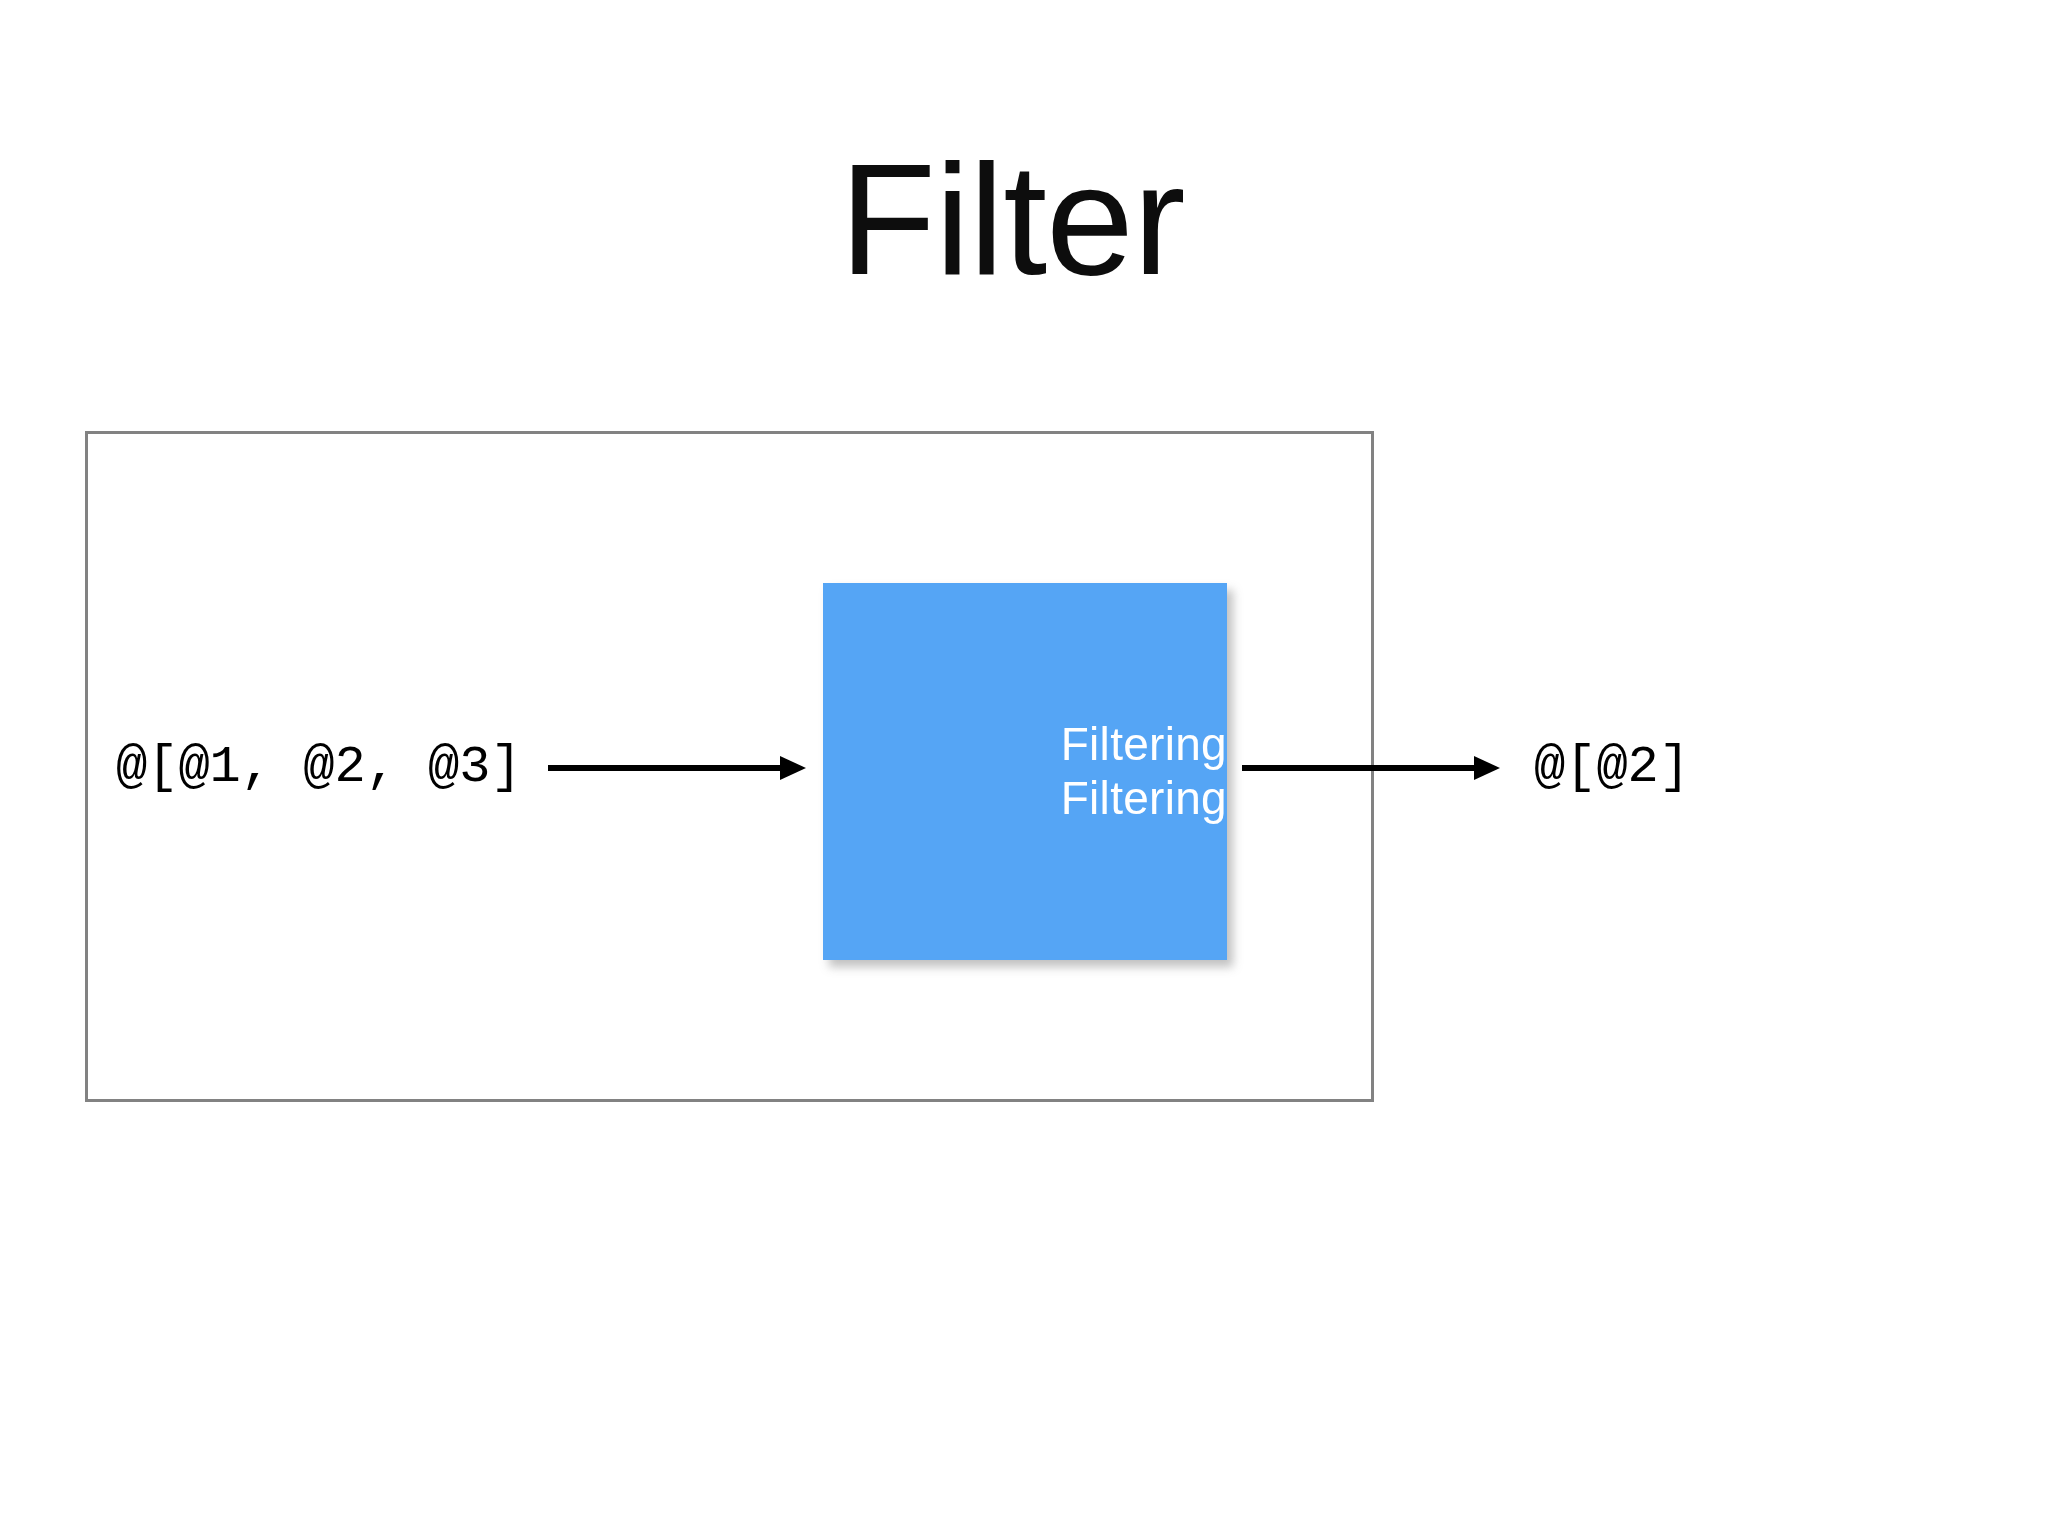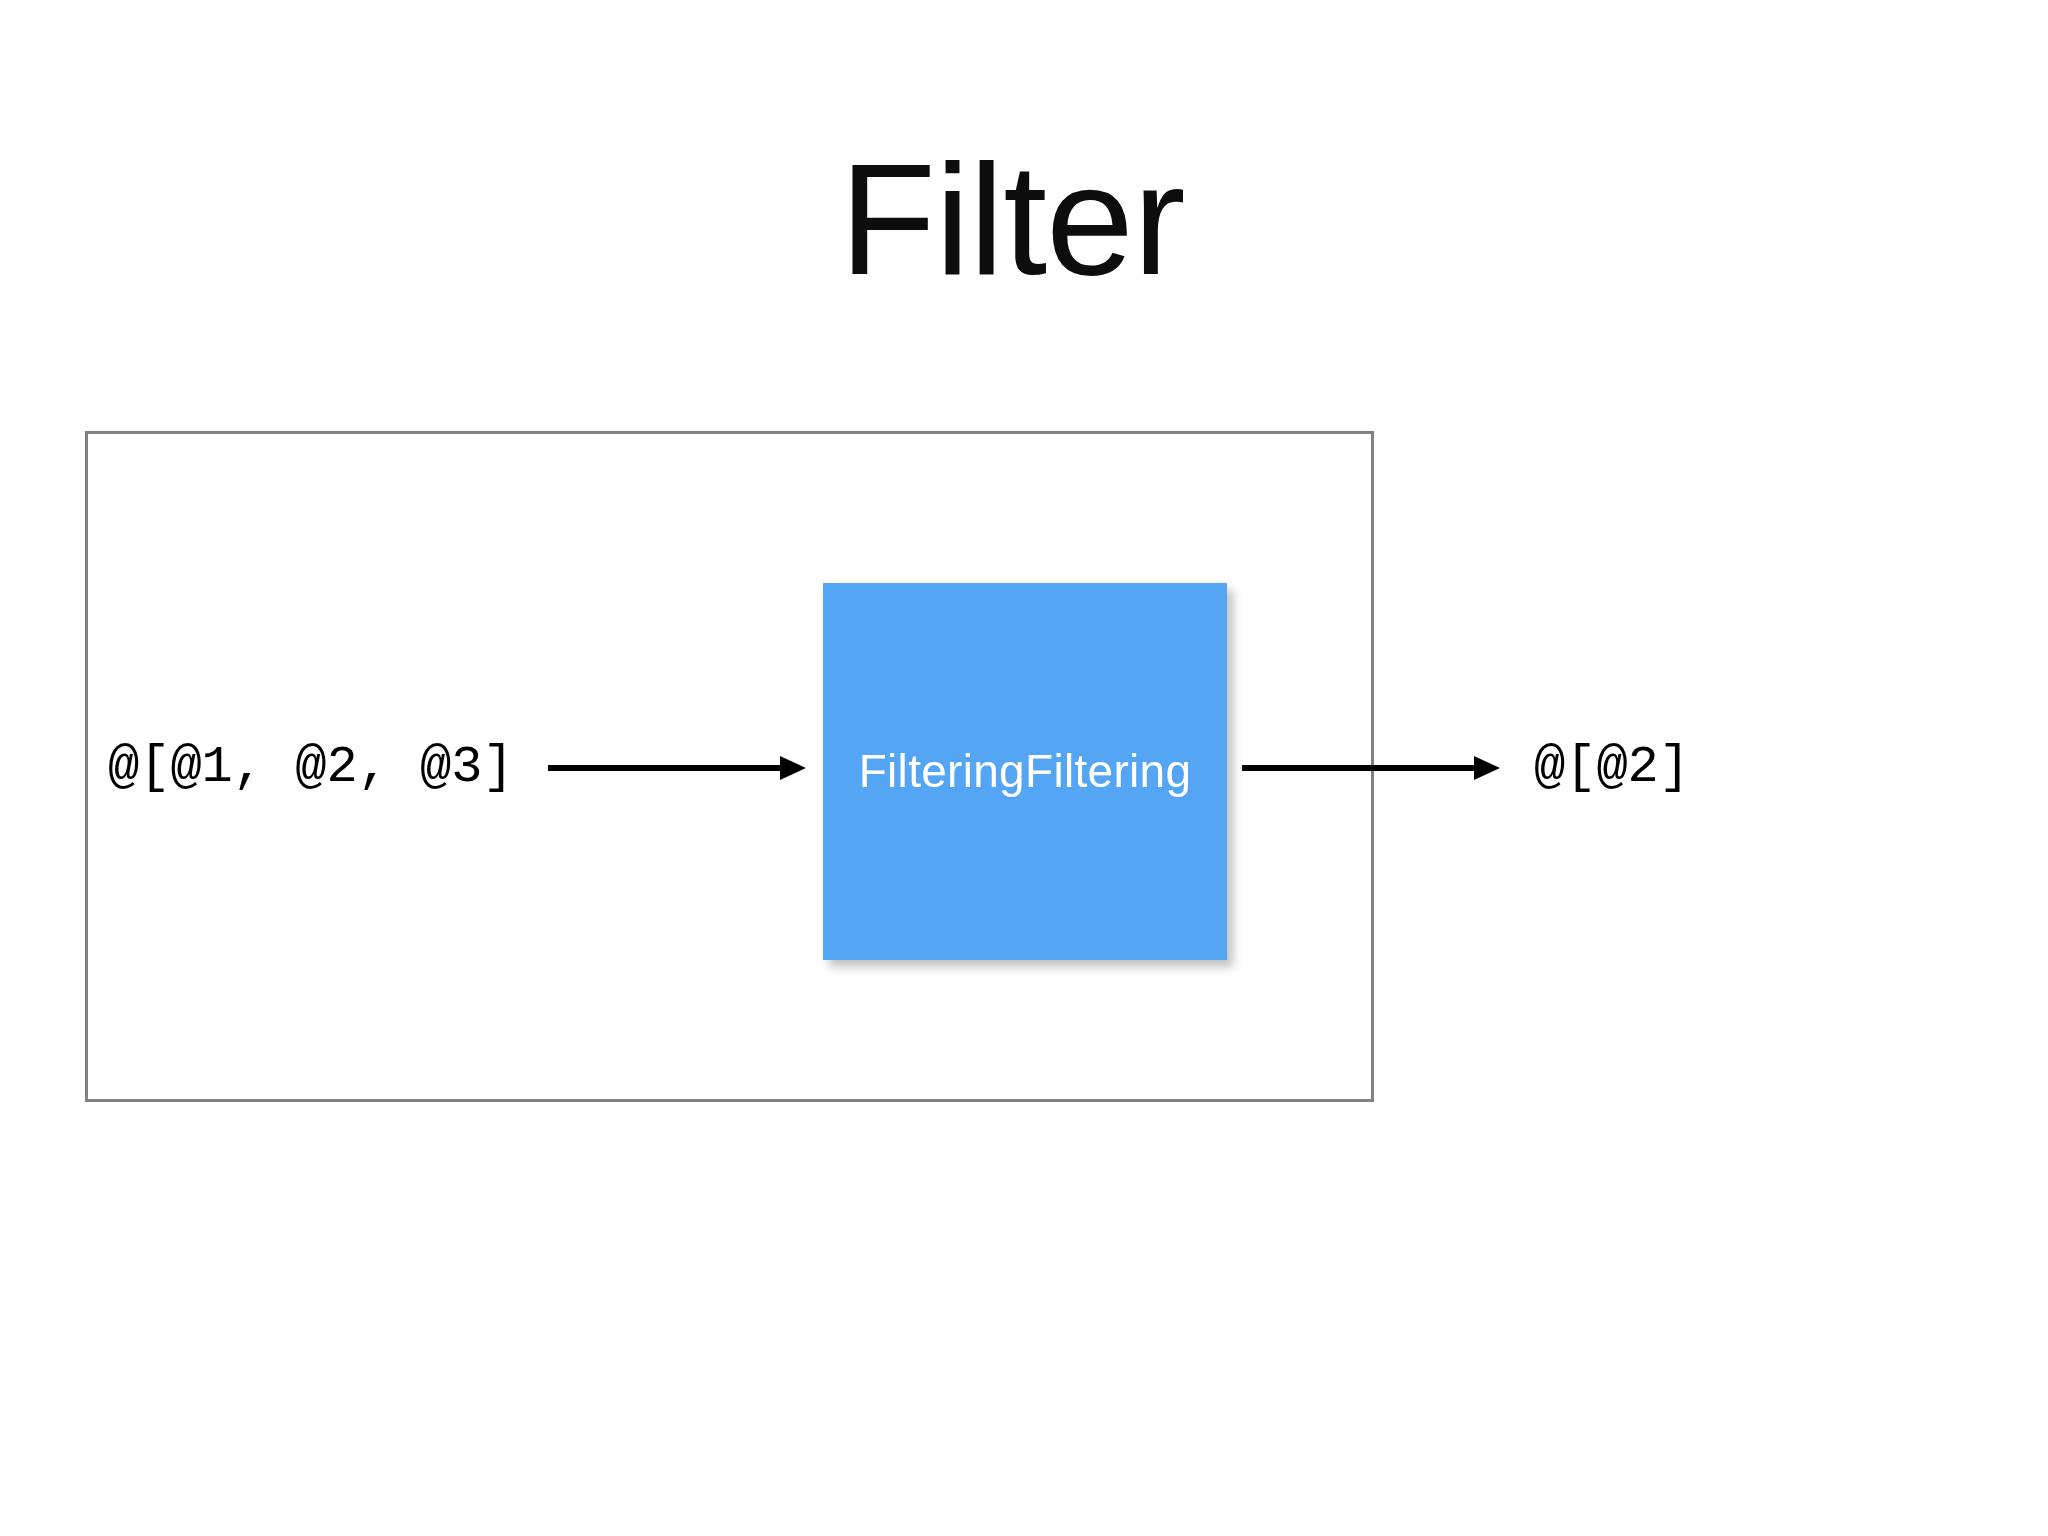--- a/index.html
+++ b/index.html
@@ -49,22 +49,22 @@
   
   #process-box {
     position: absolute;
     left: 823px;
     top: 583px;
     width: 404px;
     height: 377px;
     background: #55a5f5;
     box-shadow: 6px 7px 9px rgba(120, 120, 120, 0.45);
     display: flex;
-    flex-direction: row;
-    align-items: center;
+    flex-direction: column;
+    align-items: flex-end;
     justify-content: center;
     z-index: 3;
   }
   #process-box .box-line {
     font-family: "Liberation Sans", sans-serif;
     font-size: 46px;
     font-weight: 300;
     line-height: 1.16;
     color: #ffffff;
     text-align: center;
@@ -76,21 +76,21 @@
     position: absolute;
     font-family: "Liberation Mono", "DejaVu Sans Mono", monospace;
     font-size: 52px;
     font-weight: 400;
     line-height: 1;
     color: #000000;
     white-space: pre;
     z-index: 4;
   }
   #input-label {
-    left: 108px;
+    left: 116px;
     top: 742px;
   }
   #output-label {
     left: 1534px;
     top: 742px;
   }
 
   
   .arrow {
     position: absolute;

